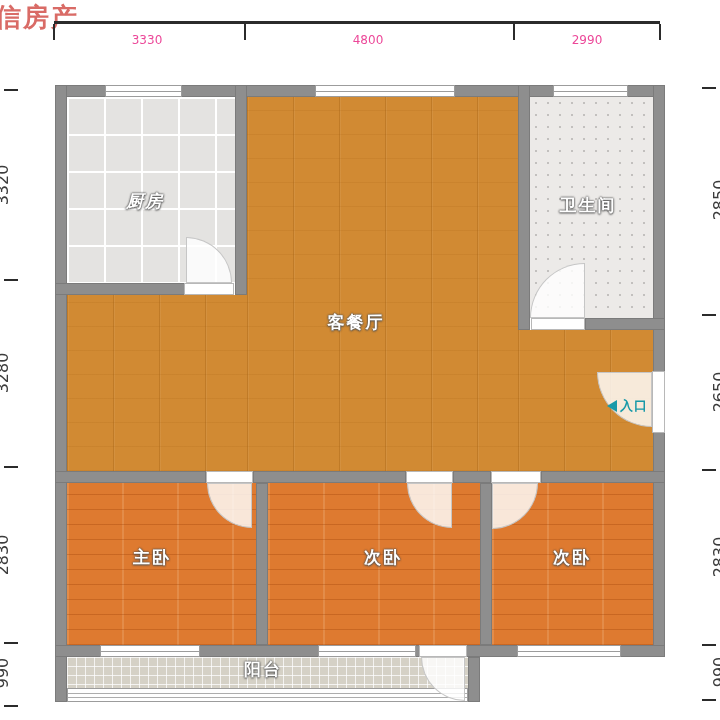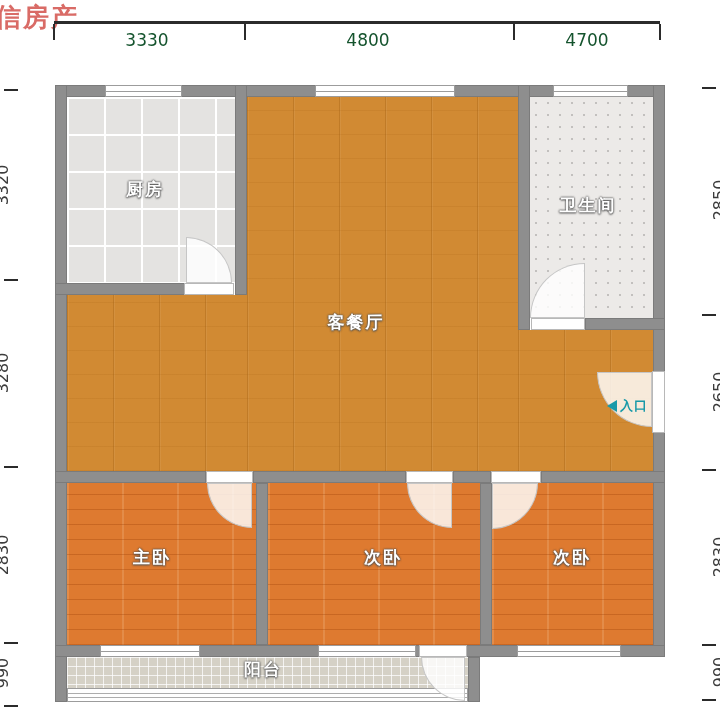--- a/index.html
+++ b/index.html
@@ -4,21 +4,21 @@
 <style>
   html,body{margin:0;padding:0;background:#fff;}
   #canvas{
     position:relative;width:720px;height:720px;background:#ffffff;
     overflow:hidden;font-family:"DejaVu Sans","Liberation Sans",sans-serif;
   }
   
   .dim-line{position:absolute;background:#2b2b2b;}
   .tick-v{position:absolute;width:2px;height:16px;background:#2b2b2b;}
   .tick-h{position:absolute;width:14px;height:2px;background:#2b2b2b;}
-  .dim-h{position:absolute;transform:translate(-50%,-50%);font-size:17px;color:#14532d;white-space:nowrap;}
+  .dim-h{position:absolute;transform:translate(-50%,-50%);font-size:12px;color:#ec4899;white-space:nowrap;}
   .dim-v{position:absolute;transform:translate(-50%,-50%) rotate(-90deg);font-size:16px;color:#3c3c3c;white-space:nowrap;}
   
   .wall{position:absolute;background:#8e8e8e;box-shadow:inset 0 0 0 1px rgba(0,0,0,.13);}
   .floor{position:absolute;}
   .floor-living{
     background-color:#d18a33;
     background-image:
       repeating-linear-gradient(90deg, rgba(146,82,8,.28) 0 1px, rgba(255,255,255,.06) 1px 2px, transparent 2px 46px),
       repeating-linear-gradient(0deg, rgba(165,95,15,.16) 0 1px, transparent 1px 24px);
   }
@@ -82,21 +82,21 @@
 
   <div class="watermark">信房产</div>
 
   <div class="dim-line" style="left:54px;top:21px;width:606px;height:3px;"></div>
   <div class="tick-v" style="left:53px;top:24px;"></div>
   <div class="tick-v" style="left:244px;top:24px;"></div>
   <div class="tick-v" style="left:513px;top:24px;"></div>
   <div class="tick-v" style="left:659px;top:24px;"></div>
   <div class="dim-h" style="left:147px;top:40px;">3330</div>
   <div class="dim-h" style="left:368px;top:40px;">4800</div>
-  <div class="dim-h" style="left:587px;top:40px;">4700</div>
+  <div class="dim-h" style="left:587px;top:40px;">2990</div>
 
   <div class="tick-h" style="left:4px;top:89px;"></div>
   <div class="tick-h" style="left:4px;top:279px;"></div>
   <div class="tick-h" style="left:4px;top:466px;"></div>
   <div class="tick-h" style="left:4px;top:642px;"></div>
   <div class="tick-h" style="left:4px;top:705px;"></div>
   <div class="dim-v" style="left:2px;top:185px;">3320</div>
   <div class="dim-v" style="left:2px;top:373px;">3280</div>
   <div class="dim-v" style="left:2px;top:555px;">2830</div>
   <div class="dim-v" style="left:2px;top:673px;">990</div>
@@ -158,21 +158,21 @@
   <div class="pie pie-bl" style="left:207px;top:483px;width:45px;height:45px;"></div>
   <div class="leaf" style="left:206px;top:471px;width:47px;height:12px;"></div>
   <div class="pie pie-bl" style="left:407px;top:483px;width:45px;height:45px;"></div>
   <div class="leaf" style="left:406px;top:471px;width:47px;height:12px;"></div>
   <div class="pie pie-br" style="left:492px;top:483px;width:46px;height:46px;"></div>
   <div class="leaf" style="left:491px;top:471px;width:50px;height:12px;"></div>
 
   <div class="pie pie-bl" style="left:421px;top:657px;width:44px;height:44px;"></div>
   <div class="leaf" style="left:419px;top:645px;width:48px;height:12px;"></div>
 
-  <div class="room-label" style="left:145px;top:189px;">厨房</div>
+  <div class="room-label" style="left:145px;top:201px;font-style:italic;">厨房</div>
   <div class="room-label" style="left:588px;top:205px;">卫生间</div>
   <div class="room-label" style="left:356px;top:322px;">客餐厅</div>
   <div class="room-label" style="left:152px;top:557px;">主卧</div>
   <div class="room-label" style="left:383px;top:557px;">次卧</div>
   <div class="room-label" style="left:572px;top:557px;">次卧</div>
   <div class="room-label" style="left:263px;top:669px;">阳台</div>
 
   <div class="entry">
     <div class="entry-arrow"></div>
     <span class="entry-label">入口</span>

